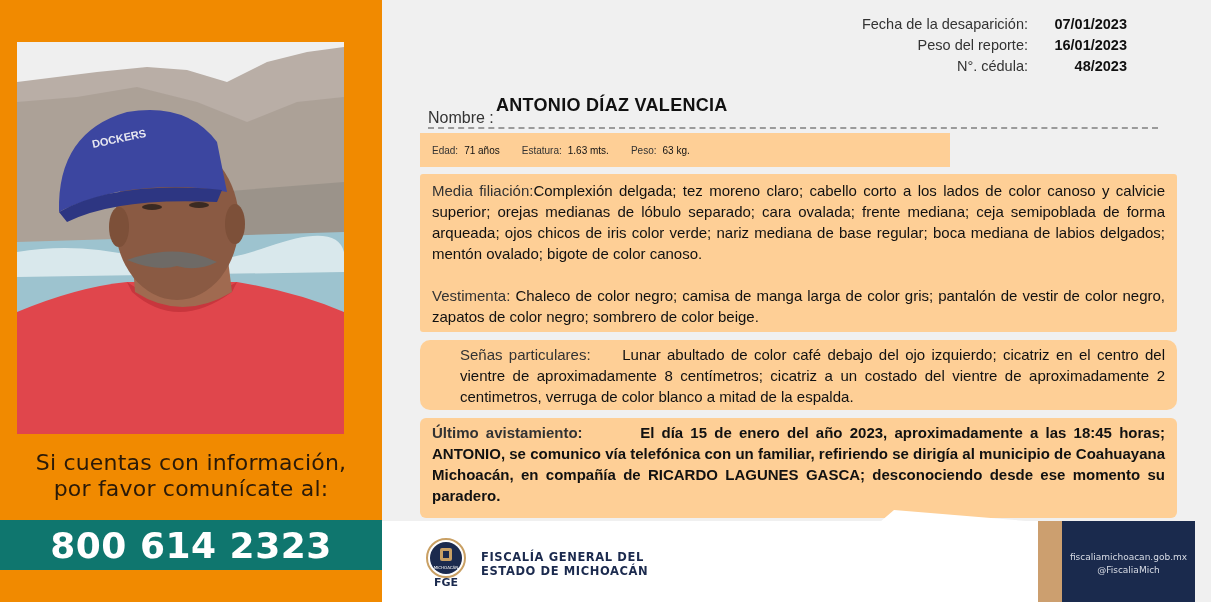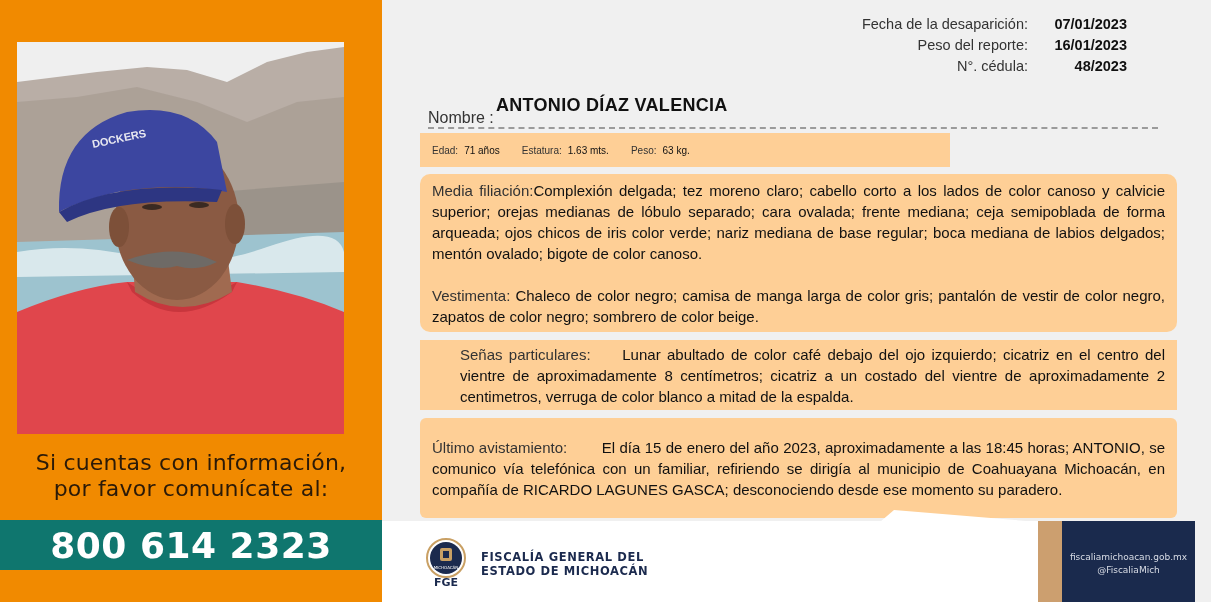--- a/index.html
+++ b/index.html
@@ -21,26 +21,26 @@
     .meta-value { font-weight: bold; color: #111; width: 78px; text-align: right; }
 
     .name-row { position: absolute; left: 428px; top: 95px; width: 730px; height: 34px; border-bottom: 2px dashed #9b9b9b; }
     .name-label { position: absolute; left: 0; top: 14px; font-size: 16px; color: #333; }
     .name-value { position: absolute; left: 68px; top: 0px; font-size: 18px; font-weight: bold; color: #111; letter-spacing: 0.3px; }
 
     .stats-box { position: absolute; left: 420px; top: 133px; width: 530px; height: 34px; background: #fecf96; border-radius: 0; display: flex; align-items: center; padding-left: 12px; font-size: 10px; }
     .stats-box .lbl { color: #333; margin-right: 6px; }
     .stats-box .val { color: #111; margin-right: 22px; }
 
-    .box { position: absolute; left: 420px; width: 757px; background: #fecf96; border-radius: 10px; padding: 6px 12px 6px 12px; font-size: 15px; line-height: 21px; text-align: justify; color: #111; }
+    .box { position: absolute; left: 420px; width: 757px; background: #fecf96; border-radius: 3px; padding: 6px 12px 6px 12px; font-size: 15px; line-height: 21px; text-align: justify; color: #111; }
     .box .lbl { color: #333; }
     .box-media { top: 174px; height: 158px; }
     .box-media p + p { margin-top: 21px; }
-    .box-senas { top: 340px; height: 70px; border-radius: 0; padding-top: 4px; padding-left: 40px; }
-    .box-ultimo { top: 418px; height: 100px; border-radius: 6px; padding-top: 19px; }
+    .box-senas { top: 340px; height: 70px; border-radius: 10px; padding-top: 4px; padding-left: 40px; }
+    .box-ultimo { top: 418px; height: 100px; border-radius: 6px; padding-top: 4px; font-weight: bold; }
 
     
     .footer-white { position: absolute; left: 382px; top: 521px; width: 656px; height: 81px; background: #ffffff; }
     .footer-notch { position: absolute; left: 880px; top: 510px; width: 0; height: 0; border-left: 14px solid transparent; border-bottom: 12px solid #ffffff; }
     .footer-notch2 { position: absolute; left: 894px; top: 510px; width: 144px; height: 12px; background: #ffffff; clip-path: polygon(0 0, 100% 100%, 0 100%); }
     .logo { position: absolute; left: 423px; top: 538px; width: 46px; height: 50px; }
     .org-name { position: absolute; left: 481px; top: 550px; font-family: "DejaVu Sans", sans-serif; font-weight: bold; font-size: 11.5px; line-height: 14px; color: #1b2a4e; letter-spacing: 0.6px; }
     .tan-strip { position: absolute; left: 1038px; top: 521px; width: 24px; height: 81px; background: #cc9f6f; }
     .navy-block { position: absolute; left: 1062px; top: 521px; width: 133px; height: 81px; background: #1a2a4d; color: #d9dde6; font-family: "DejaVu Sans", sans-serif; font-size: 9px; line-height: 13px; text-align: center; padding-top: 30px; }
   </style>

